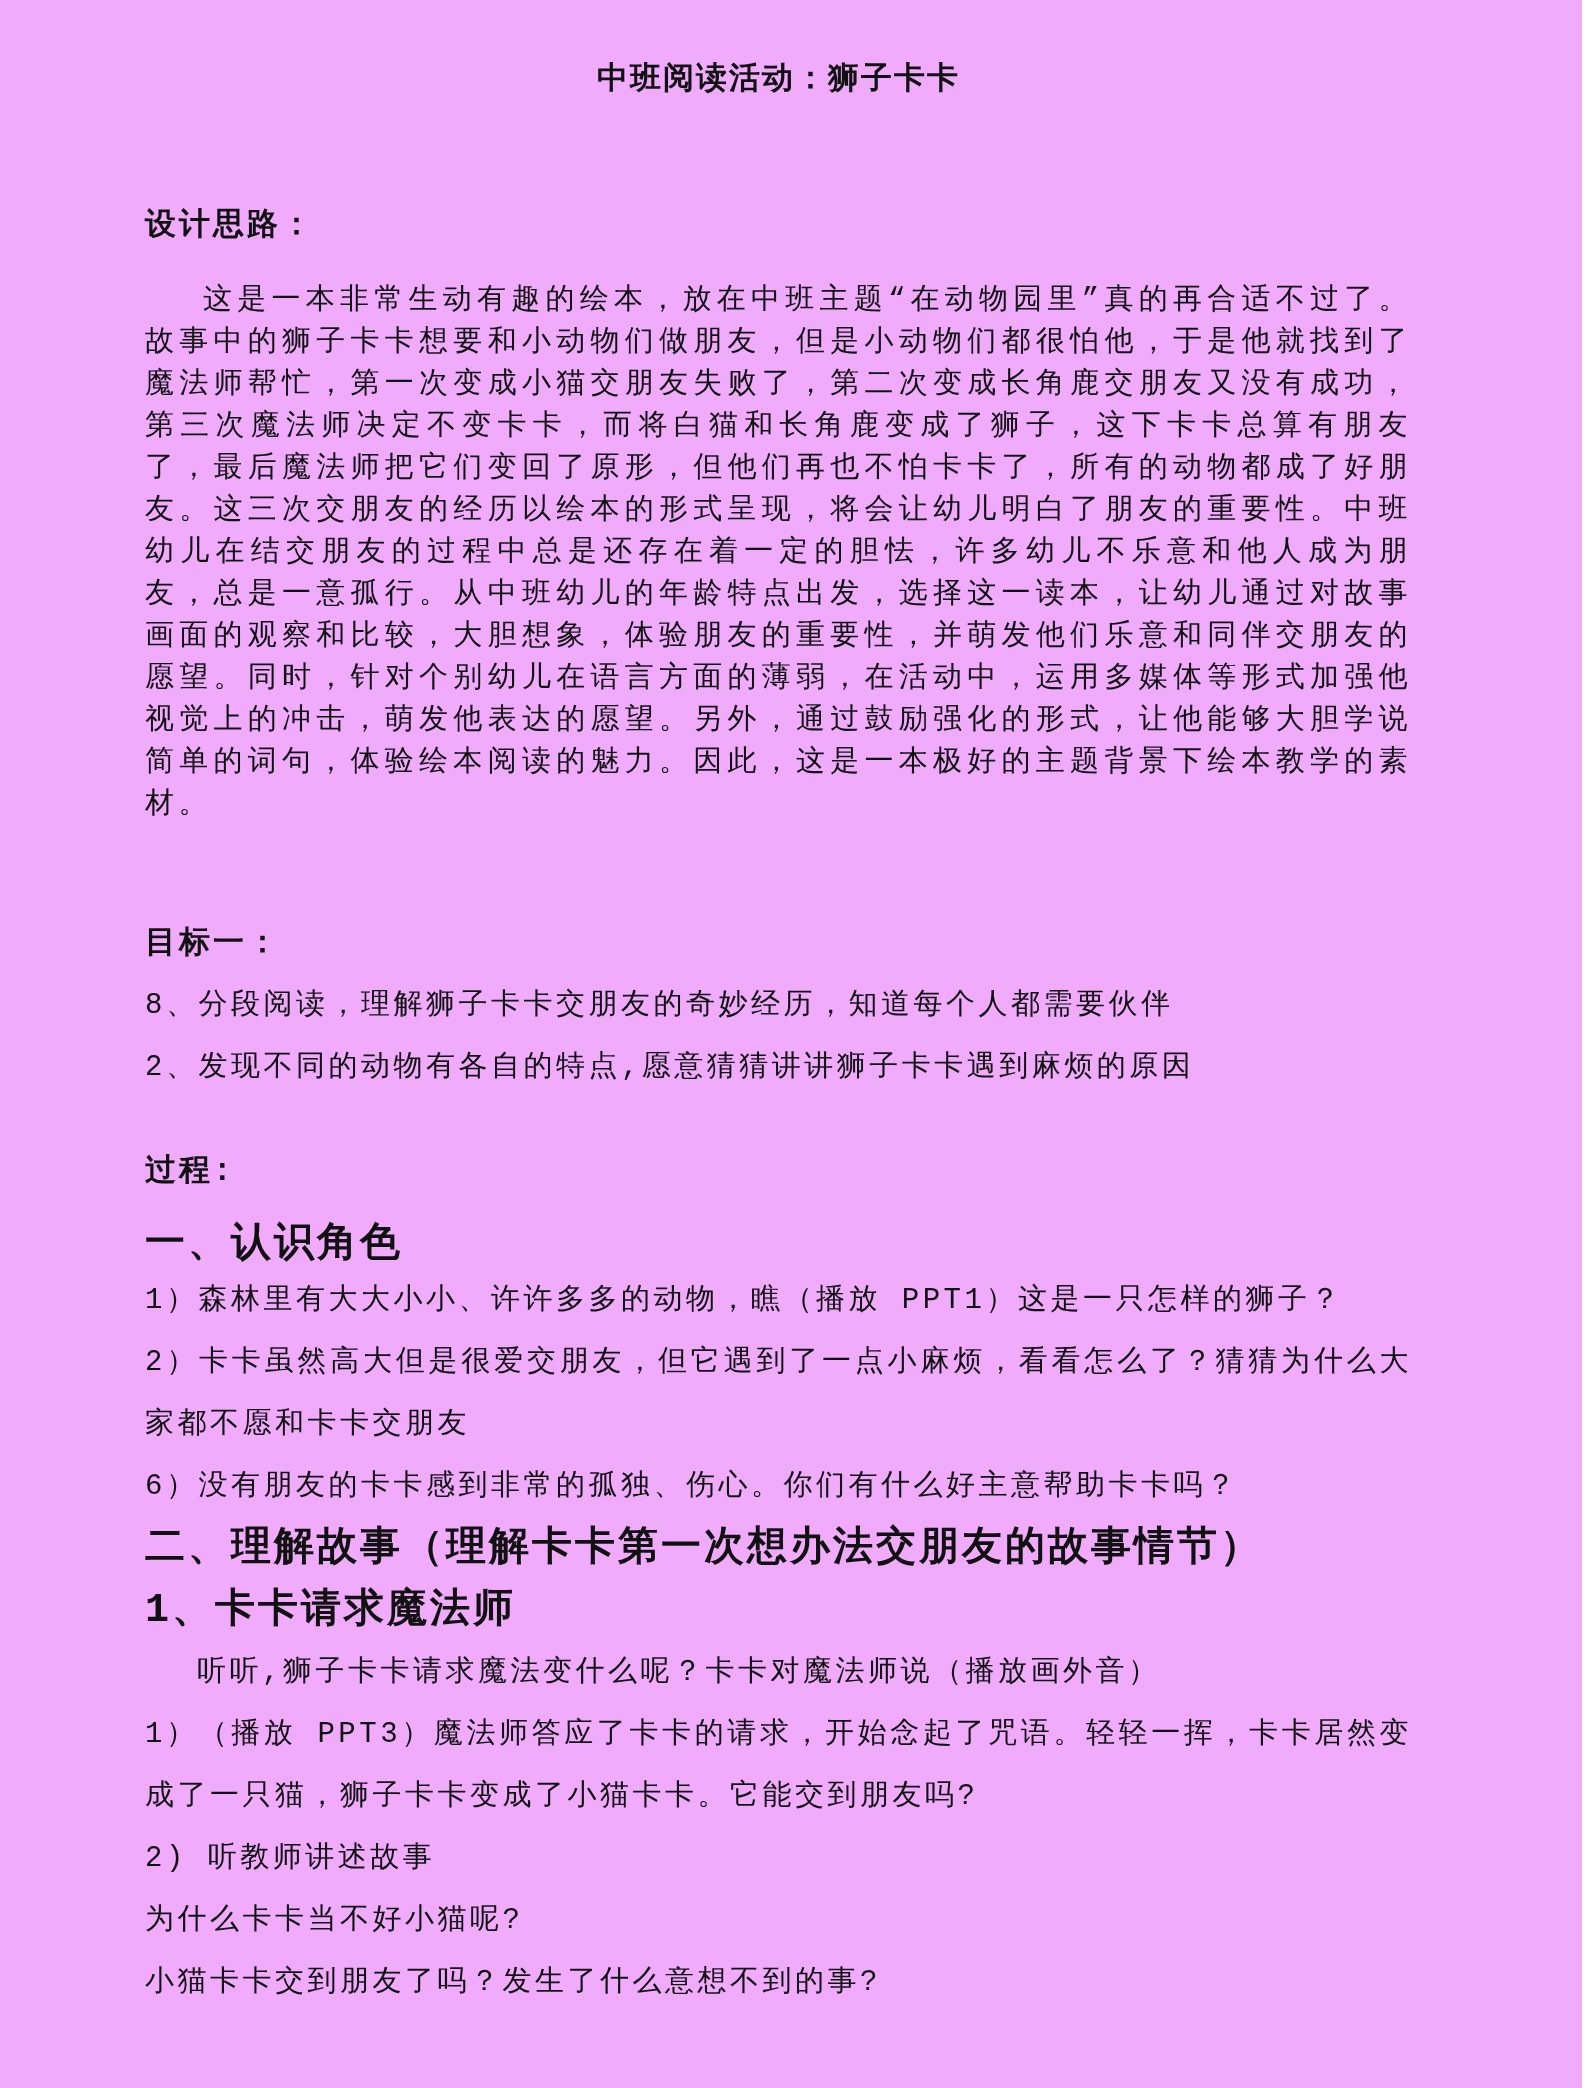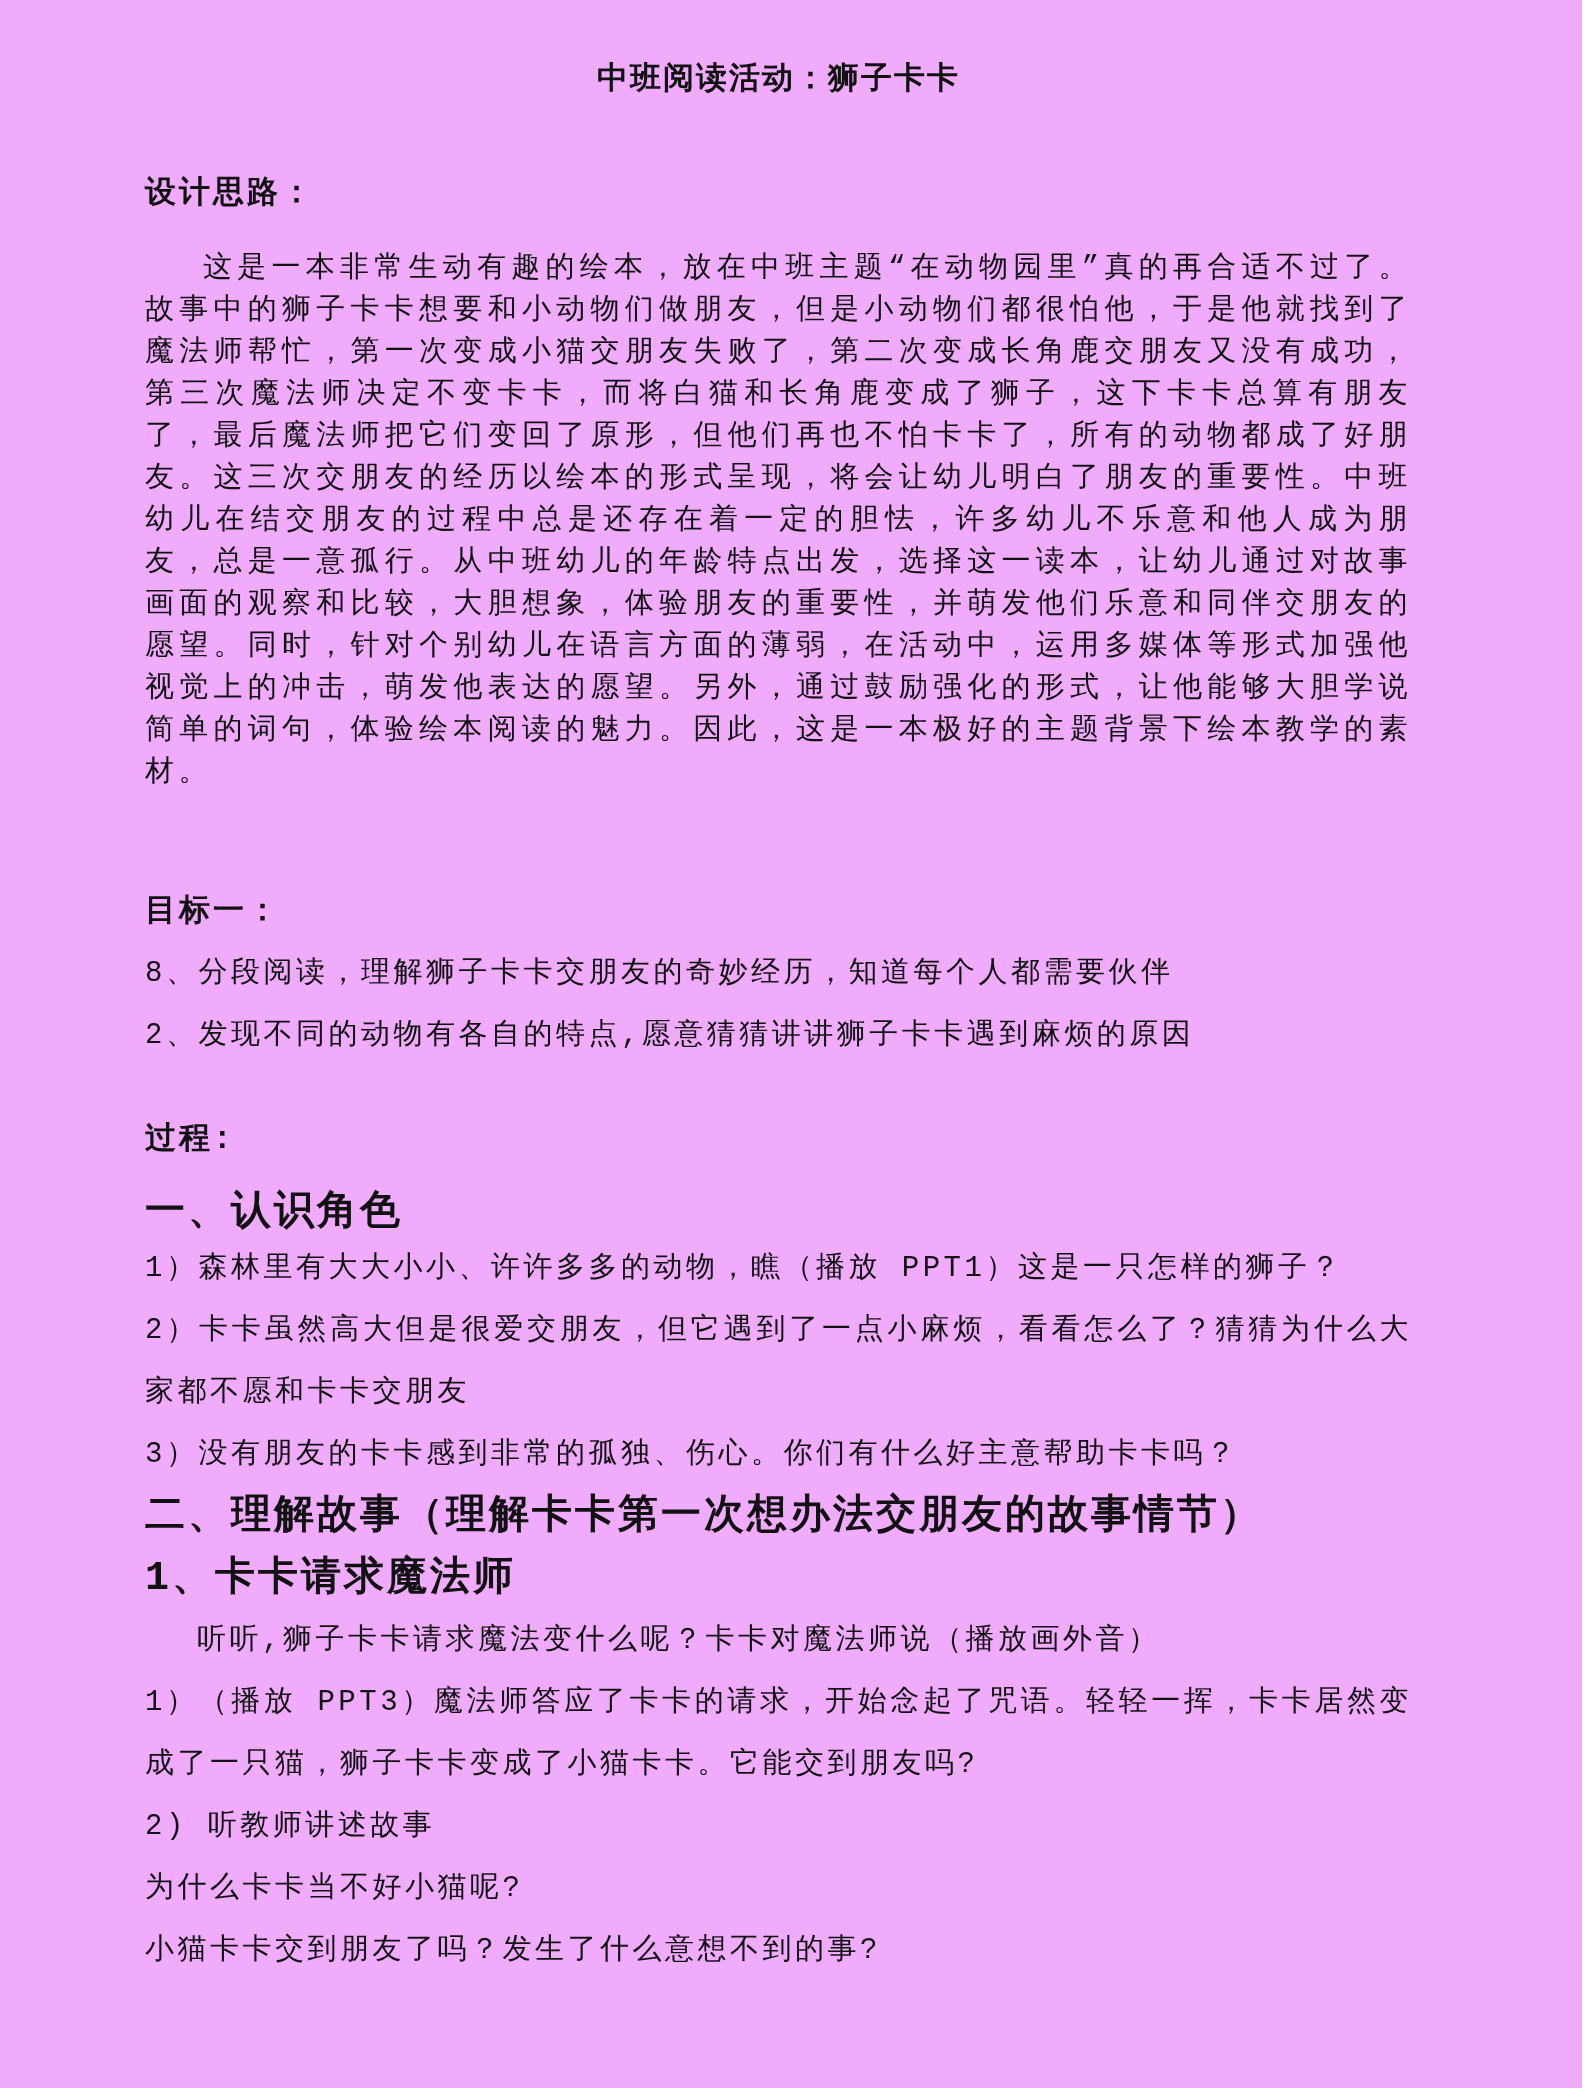--- a/index.html
+++ b/index.html
@@ -25,21 +25,21 @@
     font-size: 31px;
     line-height: 40px;
     letter-spacing: 2px;
   }
   .heading {
     font-weight: bold;
     font-size: 31px;
     line-height: 44px;
     letter-spacing: 3px;
   }
-  .design-heading { margin-top: 72px; }
+  .design-heading { margin-top: 104px; }
   .design-paragraph {
     margin-top: 32px;
     font-size: 29px;
     line-height: 42px;
     letter-spacing: 4.5px;
     text-align: justify;
     text-indent: 2em;
   }
   .goals-heading { margin-top: 96px; }
   .goal-item {
@@ -84,21 +84,21 @@
     <div class="goal-item">2、发现不同的动物有各自的特点,愿意猜猜讲讲狮子卡卡遇到麻烦的原因</div>
 
     <div class="heading process-heading">过程:</div>
 
     <div class="proc-heading s1-heading">一、认识角色</div>
 
     <div class="proc-line tight">1）森林里有大大小小、许许多多的动物，瞧（播放 PPT1）这是一只怎样的狮子？</div>
 
     <div class="proc-line">2）卡卡虽然高大但是很爱交朋友，但它遇到了一点小麻烦，看看怎么了？猜猜为什么大家都不愿和卡卡交朋友</div>
 
-    <div class="proc-line">3）没有朋友的卡卡感到非常的孤独、伤心。你们有什么好主意帮助卡卡吗？</div>
+    <div class="proc-line">6）没有朋友的卡卡感到非常的孤独、伤心。你们有什么好主意帮助卡卡吗？</div>
 
     <div class="proc-heading">二、理解故事（理解卡卡第一次想办法交朋友的故事情节）</div>
 
     <div class="proc-heading">1、卡卡请求魔法师</div>
 
     <div class="proc-line indented">听听,狮子卡卡请求魔法变什么呢？卡卡对魔法师说（播放画外音）</div>
 
 
     <div class="proc-line">1）（播放 PPT3）魔法师答应了卡卡的请求，开始念起了咒语。轻轻一挥，卡卡居然变成了一只猫，狮子卡卡变成了小猫卡卡。它能交到朋友吗?</div>
 

